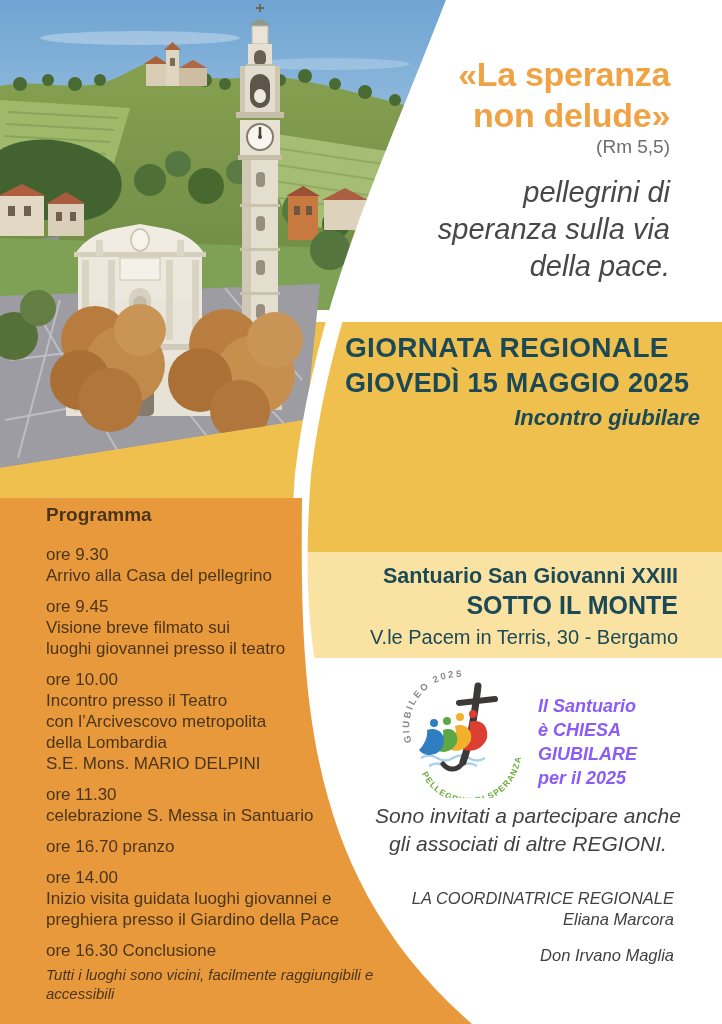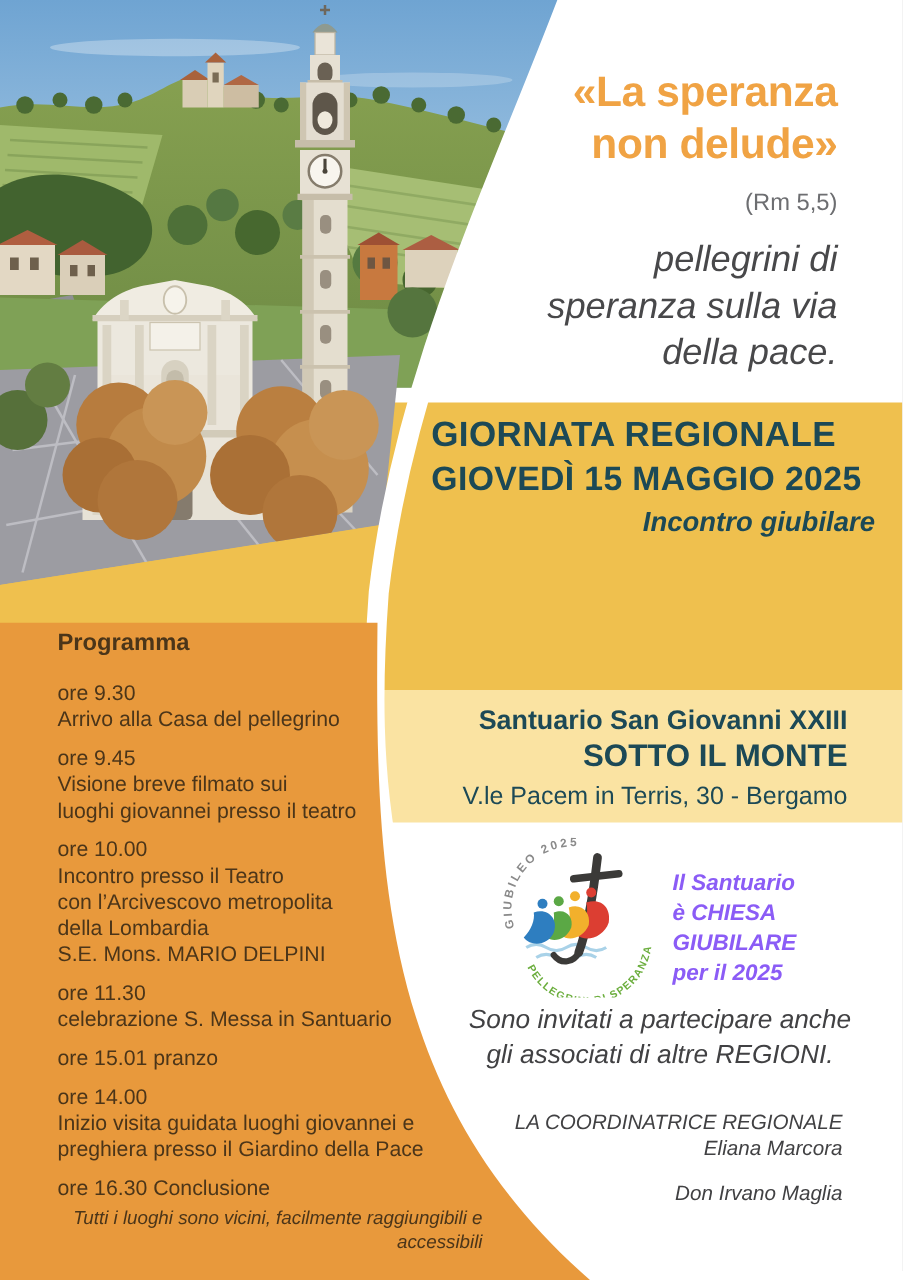--- a/index.html
+++ b/index.html
@@ -14,38 +14,38 @@
   .band-cream{position:absolute;left:300px;top:552px;right:0;height:106px;background:#FAE3A2;z-index:1;}
   
   .photo-svg{position:absolute;left:0;top:0;z-index:2;}
   
   .sep-svg{position:absolute;left:0;top:0;z-index:3;pointer-events:none;}
   
   .orange-svg{position:absolute;left:0;top:498px;z-index:4;}
   
   .headline{position:absolute;top:54px;right:52px;width:330px;text-align:right;z-index:6;}
   .headline .quote{font-size:34px;font-weight:600;line-height:41px;color:#F0A344;letter-spacing:-0.3px;}
-  .headline .ref{font-size:19px;color:#6D6E71;margin-top:16px;}
+  .headline .ref{font-size:19px;color:#6D6E71;margin-top:0;}
   .headline .tagline{font-size:29px;font-style:italic;line-height:37px;color:#48484A;margin-top:16px;}
   
   .event-text{position:absolute;left:345px;right:14px;top:330px;z-index:6;color:#1C4956;}
   .event-text .t1{font-size:28px;font-weight:bold;line-height:36px;letter-spacing:0.3px;}
   .event-text .t2{font-size:27px;font-weight:bold;line-height:35px;letter-spacing:0.3px;}
   .event-text .sub{font-size:22px;font-weight:bold;font-style:italic;text-align:right;line-height:28px;margin-top:3px;padding-right:8px;}
   .event-text .aud{font-size:18.5px;font-style:italic;text-align:right;color:#4D3B1E;line-height:24.5px;margin-top:13px;padding-right:2px;}
   
   .venue-text{position:absolute;left:310px;right:44px;top:562px;text-align:right;z-index:6;color:#1C4956;}
   .venue-text .v1{font-size:21.5px;font-weight:bold;line-height:28px;}
   .venue-text .v2{font-size:25px;font-weight:bold;line-height:31px;}
   .venue-text .v3{font-size:20px;line-height:27px;margin-top:3px;}
   
   .prog{position:absolute;left:46px;top:504px;width:340px;z-index:6;color:#4B3519;}
   .prog .ptitle{font-size:19px;font-weight:bold;margin-bottom:18px;}
   .prog .pitem{font-size:17px;line-height:21px;margin-bottom:10px;}
-  .prog .pnote{font-size:15px;font-style:italic;line-height:19px;margin-top:-6px;text-align:right;}
+  .prog .pnote{font-size:15px;font-style:italic;line-height:19px;margin-top:-6px;}
   
   .logo-svg{position:absolute;left:399px;top:670px;z-index:6;}
   .jub-caption{position:absolute;left:538px;top:694px;z-index:6;font-size:18px;font-weight:bold;font-style:italic;line-height:24px;color:#8b5cf6;}
   
   .invite{position:absolute;left:350px;right:16px;top:802px;text-align:center;z-index:6;
     font-size:21px;font-style:italic;line-height:28px;color:#414143;}
   
   .contacts{position:absolute;right:48px;top:888px;text-align:right;z-index:6;color:#414143;}
   .contacts .grp{margin-bottom:15px;}
   .contacts .role{font-size:16.5px;font-style:italic;line-height:21px;}
@@ -289,21 +289,21 @@
     <div class="pitem pre">ore 9.45
 Visione breve filmato sui
 luoghi giovannei presso il teatro</div>
     <div class="pitem pre">ore 10.00
 Incontro presso il Teatro
 con l’Arcivescovo metropolita
 della Lombardia
 S.E. Mons. MARIO DELPINI</div>
     <div class="pitem pre">ore 11.30
 celebrazione S. Messa in Santuario</div>
-    <div class="pitem pre">ore 15.01 pranzo</div>
+    <div class="pitem pre">ore 16.70 pranzo</div>
     <div class="pitem pre">ore 14.00
 Inizio visita guidata luoghi giovannei e
 preghiera presso il Giardino della Pace</div>
     <div class="pitem pre">ore 16.30 Conclusione</div>
     <div class="pnote pre">Tutti i luoghi sono vicini, facilmente raggiungibili e
 accessibili</div>
   </div>
 
   <svg class="logo-svg" width="128" height="128" viewBox="0 0 128 128">
     <defs>

